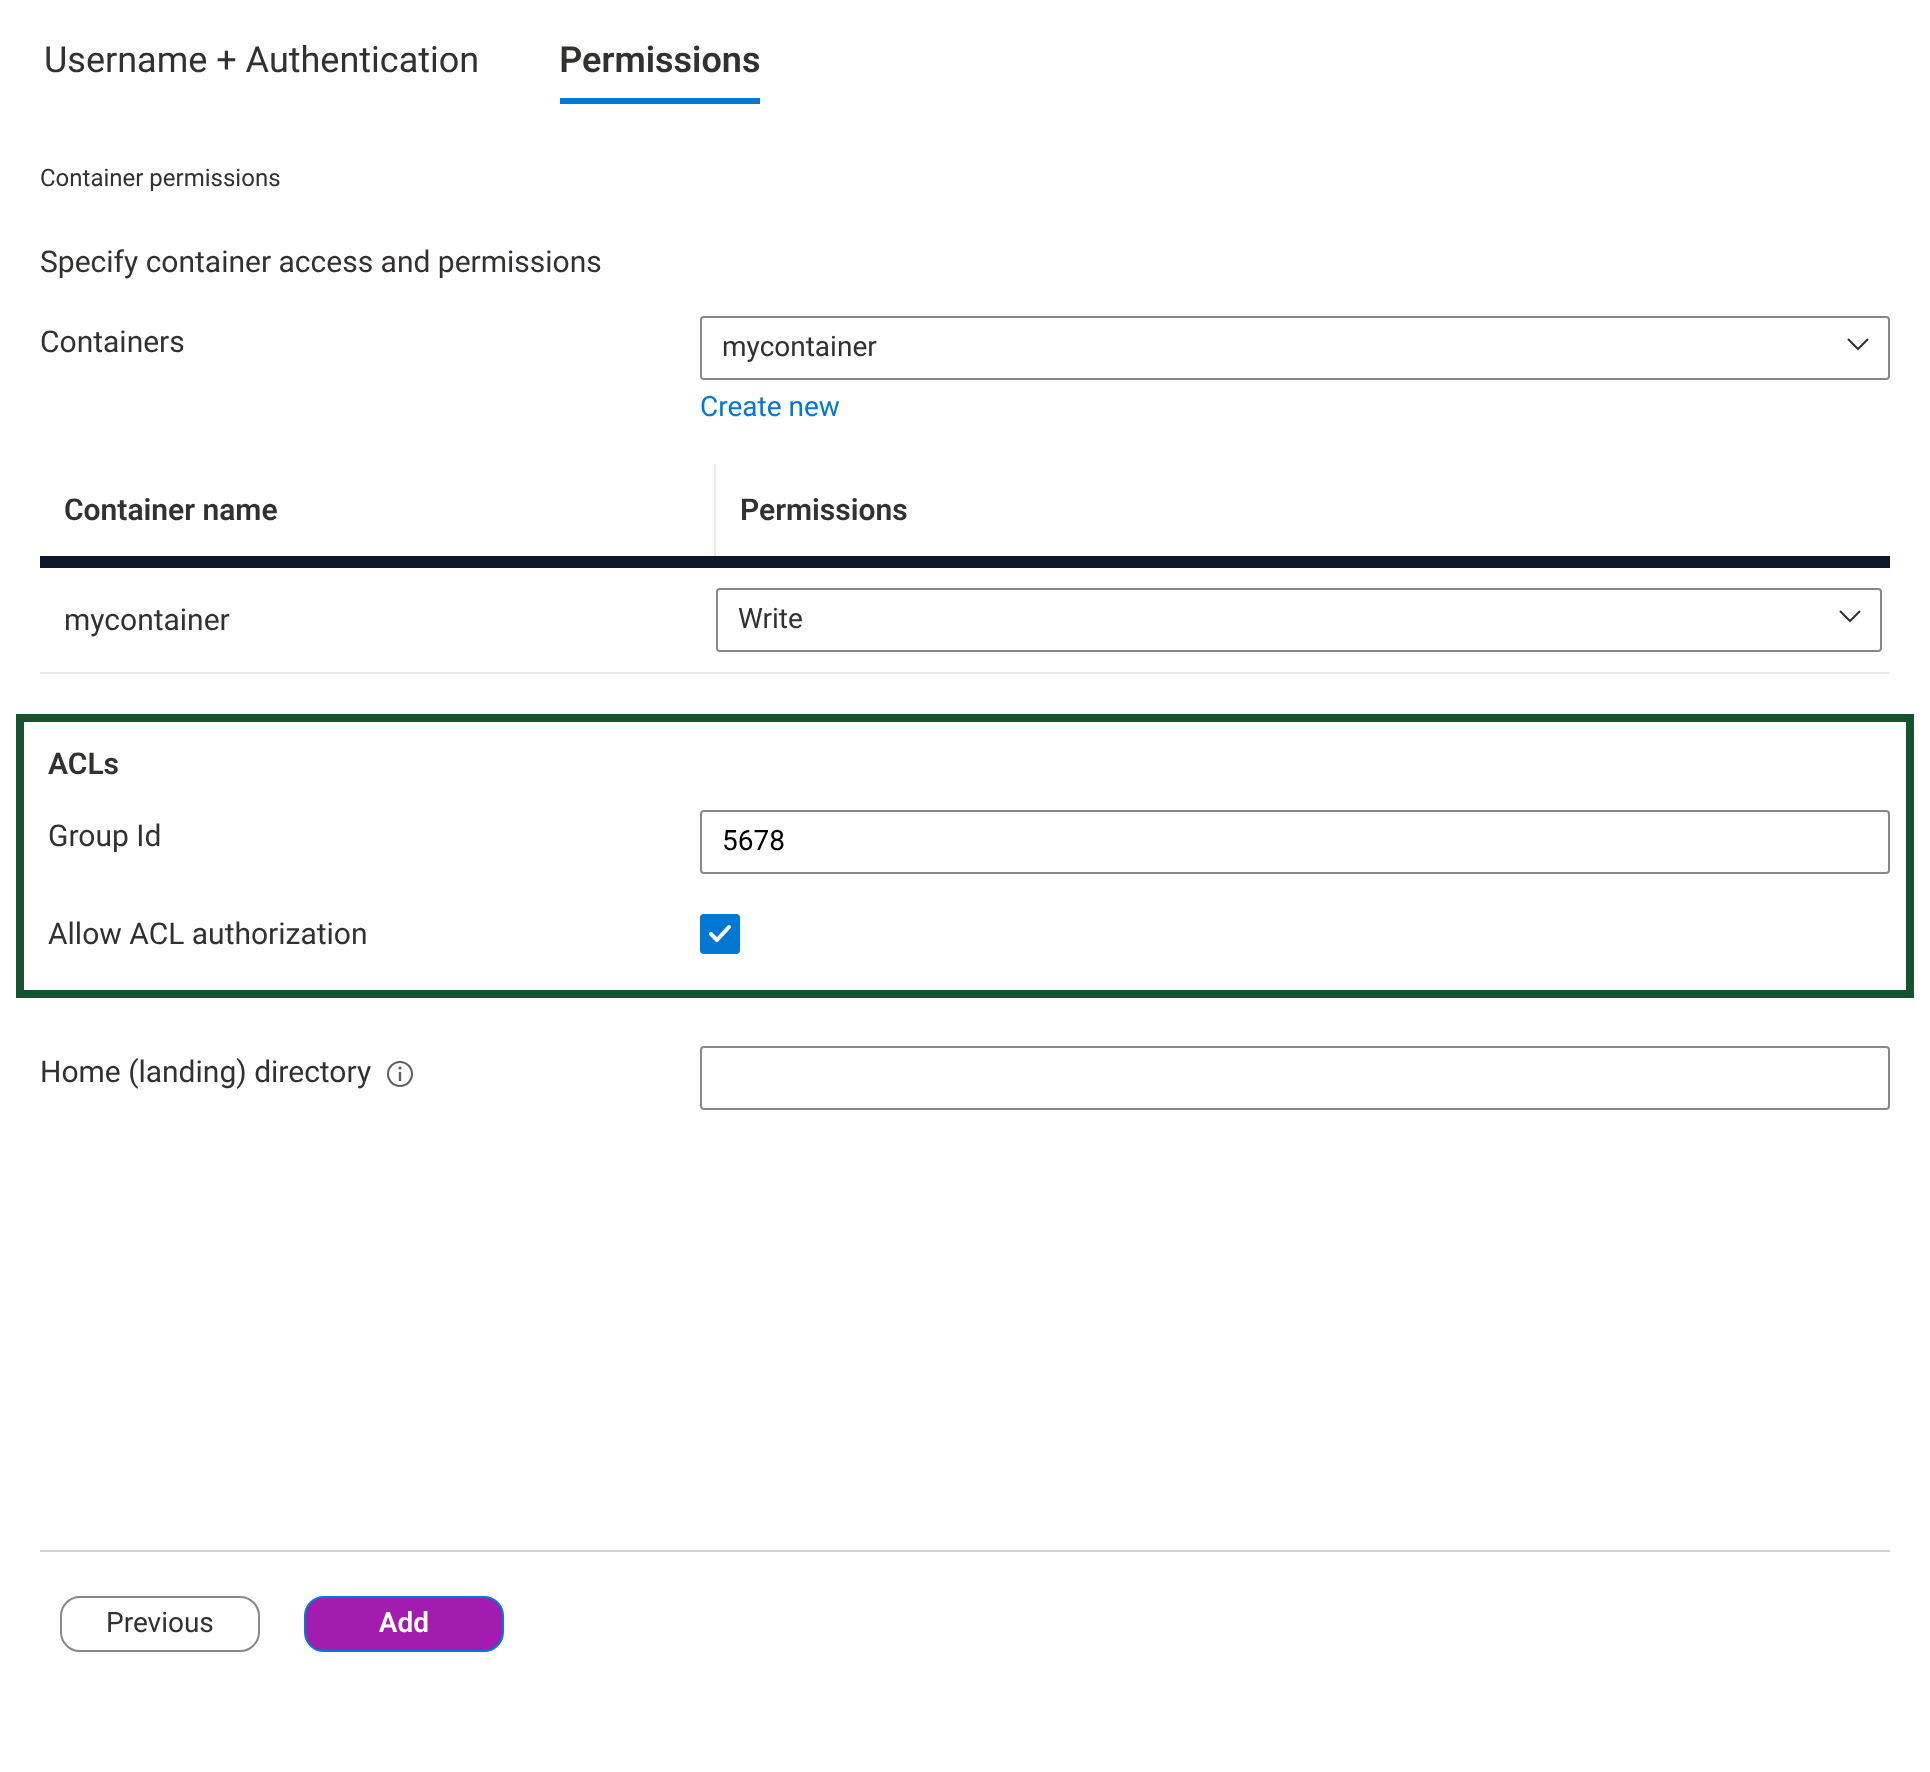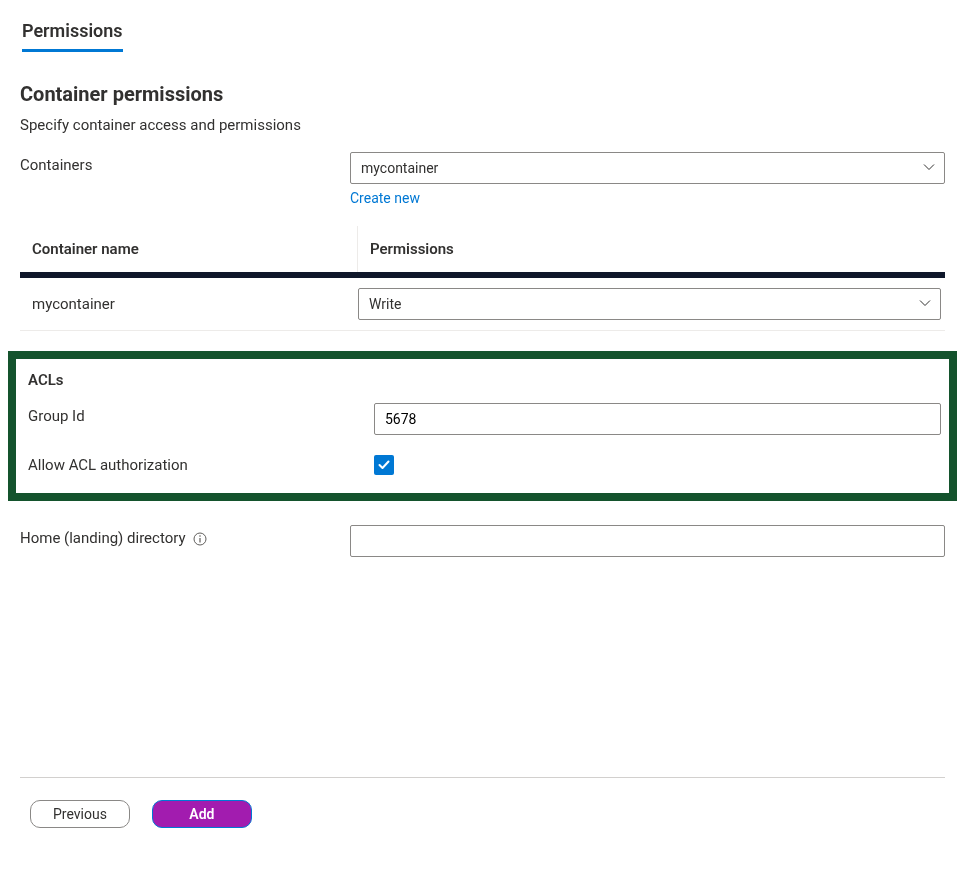--- a/index.html
+++ b/index.html
@@ -26,23 +26,23 @@
       color: #323130;
       padding-bottom: 8px;
       cursor: pointer;
       border-bottom: 3px solid transparent;
     }
     .tab.active {
       font-weight: 600;
       border-bottom: 3px solid #0078d4;
     }
     .section-title {
-      font-size: 20px;
-      font-weight: 700;
-      margin-bottom: 10px;
+      font-size: 12px;
+      font-weight: 400;
+      margin-bottom: 26px;
     }
     .section-subtitle {
       font-size: 15px;
       color: #323130;
       margin-bottom: 18px;
     }
     .form-row {
       display: flex;
       align-items: flex-start;
       margin-bottom: 12px;
@@ -121,33 +121,32 @@
       display: flex;
       align-items: center;
       border-bottom: 1px solid #edebe9;
       padding: 10px 0;
     }
     .td-name { width: 338px; padding-left: 12px; font-size: 15px; }
     .td-perm { flex: 1; padding-right: 4px; }
     .td-perm .select-wrap { width: 100%; }
 
     .highlight-box {
-      border: 8px solid #14532d;
+      border: 4px solid #14532d;
       padding: 12px 8px 18px 8px;
       margin: 14px -12px 24px -12px;
     }
     .acls-title {
       font-size: 15px;
       font-weight: 600;
       margin-bottom: 14px;
       padding-left: 4px;
     }
     .highlight-box .form-row {
       margin-bottom: 20px;
-      gap: 20px;
     }
     .highlight-box .form-row:last-child {
       margin-bottom: 0;
     }
     .highlight-box .form-label {
       padding-left: 4px;
     }
     .checkbox {
       width: 20px;
       height: 20px;
@@ -192,20 +191,21 @@
       border: 1px solid #0078d4;
       color: #ffffff;
       font-weight: 600;
       min-width: 100px;
     }
   </style>
 </head>
 <body>
 
 <div class="tabs">
+  <div class="tab">Username + Authentication</div>
   <div class="tab active">Permissions</div>
 </div>
 
 <div class="section-title">Container permissions</div>
 <div class="section-subtitle">Specify container access and permissions</div>
 
 <div class="form-row">
   <div class="form-label">Containers</div>
   <div class="form-control-wrap">
     <div class="select-wrap">

